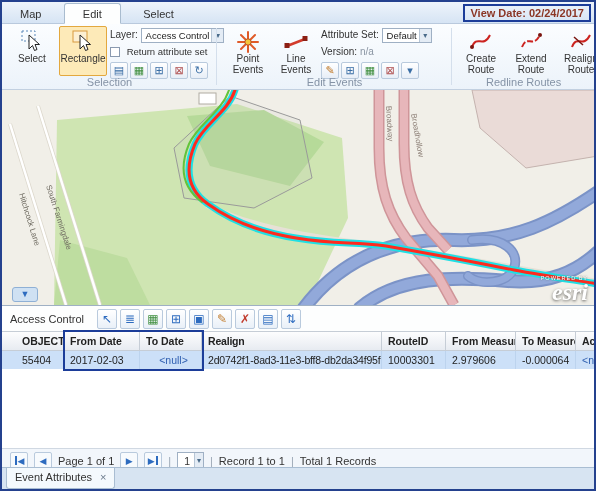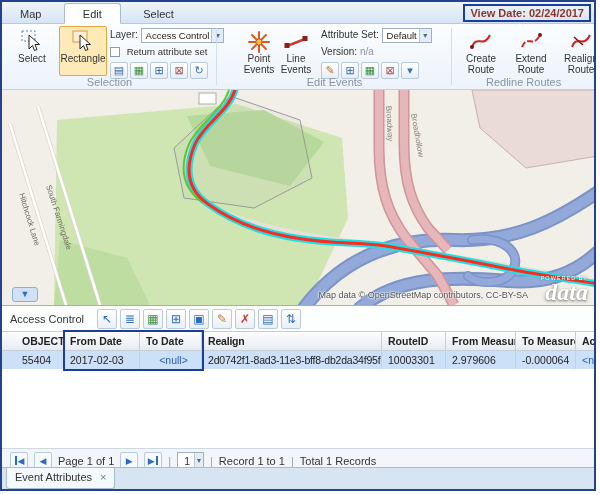--- a/index.html
+++ b/index.html
@@ -148,21 +148,21 @@
           <span class="mini">⊞</span>
           <span class="mini red">⊠</span>
           <span class="mini">↻</span>
         </div>
       </div>
       <div class="glabel">Selection</div>
       <div class="gsep" style="right:0;"></div>
     </div>
 
     <div class="group g-edit">
-      <div class="bigbtn" style="left:8px;width:46px;margin-left:11px;">
+      <div class="bigbtn" style="left:8px;width:46px;">
         <div class="bicon">
           <svg width="26" height="26" viewBox="0 0 26 26">
             <g stroke="#e05a28" stroke-width="2" stroke-linecap="round">
               <line x1="13" y1="3" x2="13" y2="23"></line>
                 <line x1="3" y1="13" x2="23" y2="13"></line>
               <line x1="6" y1="6" x2="20" y2="20"></line>
                 <line x1="20" y1="6" x2="6" y2="20"></line>
             </g>
             <circle cx="13" cy="13" r="3.2" fill="#f3c63c" stroke="#b94a1e"></circle>
           </svg>
@@ -288,24 +288,23 @@
       <g fill="#6e6a60" font-size="8">
         <text transform="translate(17 104) rotate(73)">Hitchcock Lane</text>
         <text transform="translate(44 96) rotate(72)">South Farmingdale</text>
         <text transform="translate(384 16) rotate(87)" fill="#8c7f76">Broadway</text>
         <text transform="translate(409 24) rotate(80)" fill="#8c7f76">Broadhollow</text>
       </g>
     </svg>
     <div class="map-collapse">
       <span>▼</span>
     </div>
-    <div class="attribution">Map data © OpenStreetMap contributors, CC-BY-SA</div>
     <div class="esri">
       <span class="pb">POWERED BY</span>
-      <span class="name">data</span>
+      <span class="name">esri</span>
     </div>
   </div>
 
   <div class="panel">
     <div class="ptoolbar">
       <span class="ptitle">Access Control</span>
       <span class="icon-btn">↖</span>
       <span class="icon-btn">≣</span>
       <span class="icon-btn green">▦</span>
       <span class="icon-btn">⊞</span>

